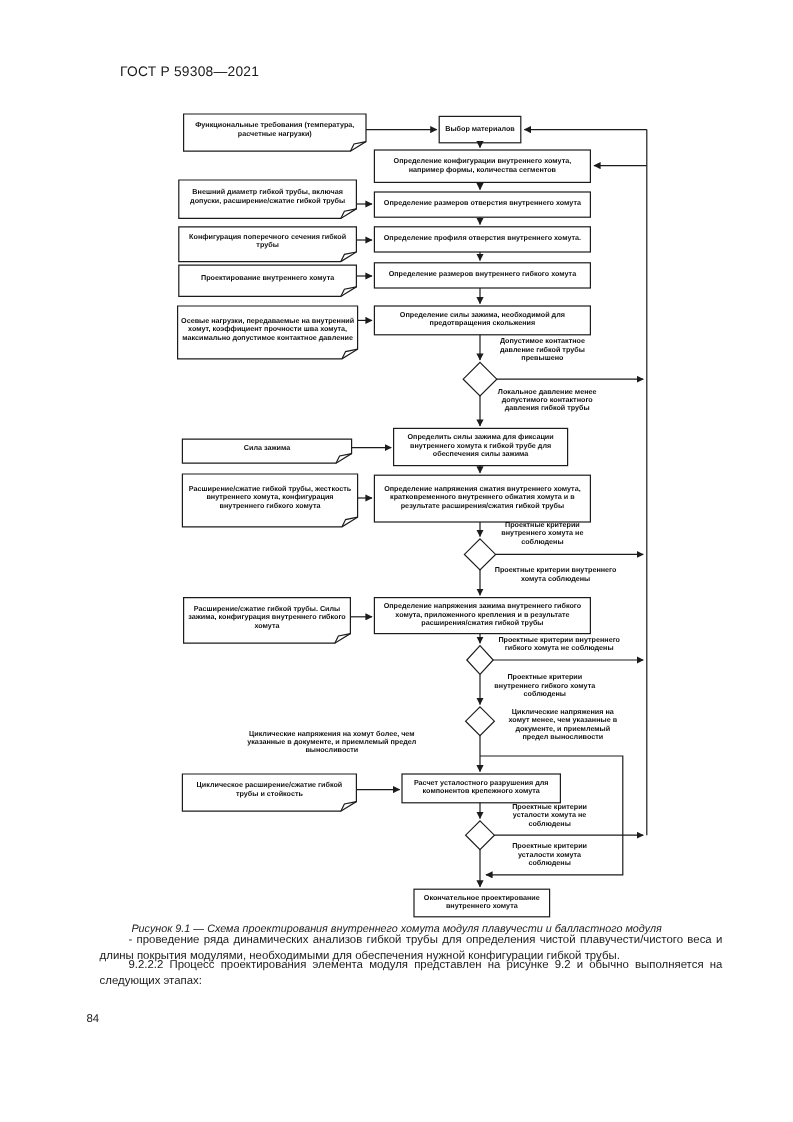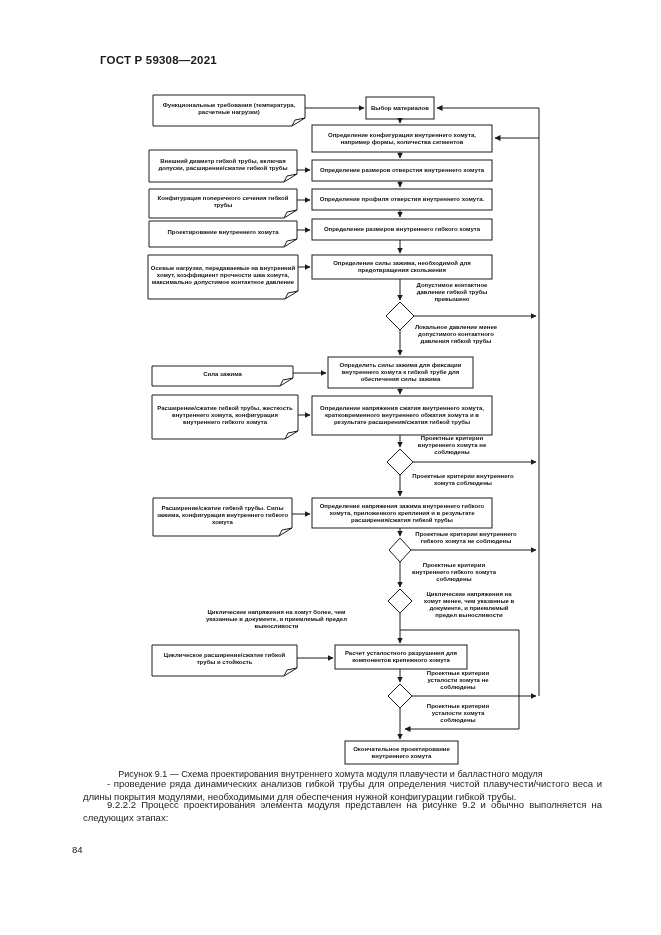--- a/index.html
+++ b/index.html
@@ -1,27 +1,27 @@
 <!DOCTYPE html>
 <html><head>
 <meta charset="utf-8">
 <style>
   html,body{margin:0;padding:0;background:#e8e8e8;}
   .page{position:relative;width:661px;height:935px;background:#ffffff;overflow:hidden;
         font-family:"Liberation Sans", sans-serif;color:#1a1a1a;}
-  .gost-header{position:absolute;left:72px;top:54px;font-size:11.5px;font-weight:bold;letter-spacing:.2px;padding-left:28px;}
+  .gost-header{position:absolute;left:72px;top:54px;font-size:11.5px;font-weight:normal;letter-spacing:.2px;padding-left:28px;}
   svg.chart{position:absolute;left:0;top:0;}
   svg.chart path, svg.chart rect, svg.chart polygon, svg.chart line, svg.chart polyline{
         fill:none;stroke:#1c1c1c;stroke-width:1;}
   svg.chart rect, svg.chart path.shape, svg.chart polygon{fill:#ffffff;}
   svg.chart .arrhead{fill:#1c1c1c;stroke:none;}
   .nt,.el{position:absolute;display:flex;align-items:center;justify-content:center;
         text-align:center;font-weight:bold;font-size:6px;line-height:7px;color:#111;}
   .el{font-weight:bold;}
-  .caption{position:absolute;left:0;right:0;top:769px;text-align:center;font-size:9px;}
+  .caption{position:absolute;left:0;right:0;top:769px;text-align:center;font-size:9px;font-style:italic;}
   .bodytext{position:absolute;left:72px;width:519px;margin:11px;font-size:9.5px;line-height:12.5px;
         text-align:justify;text-indent:24px;}
   .p1{top:788px;} .p2{top:767px;}
   .pagenum{position:absolute;left:72px;top:844px;font-size:9.5px;}
 </style>
 </head>
 <body>
 
 <div class="page">
 

